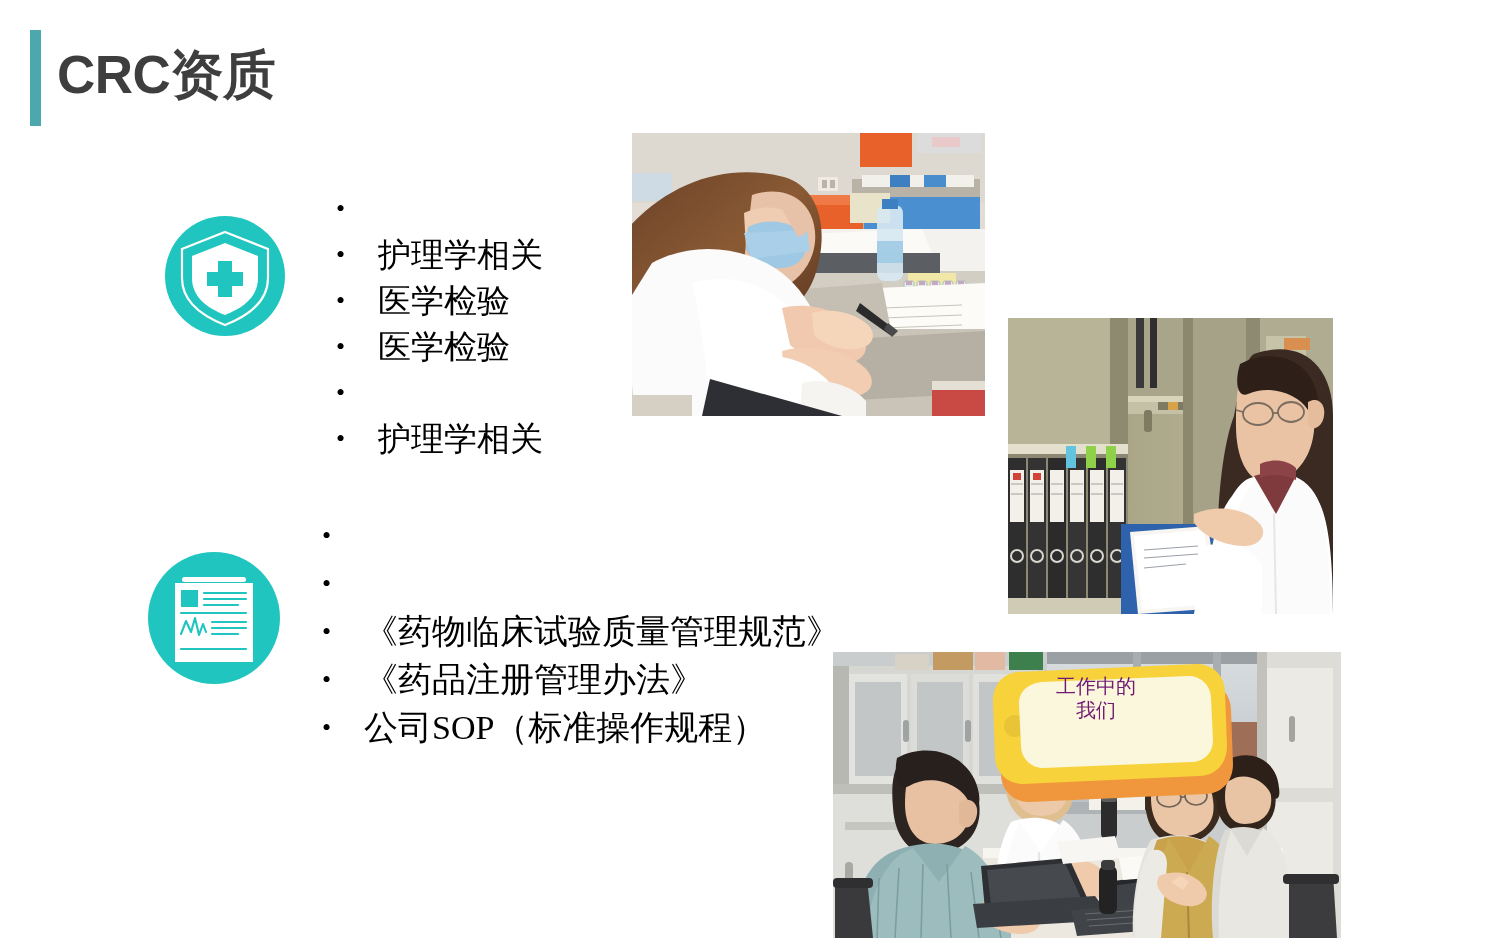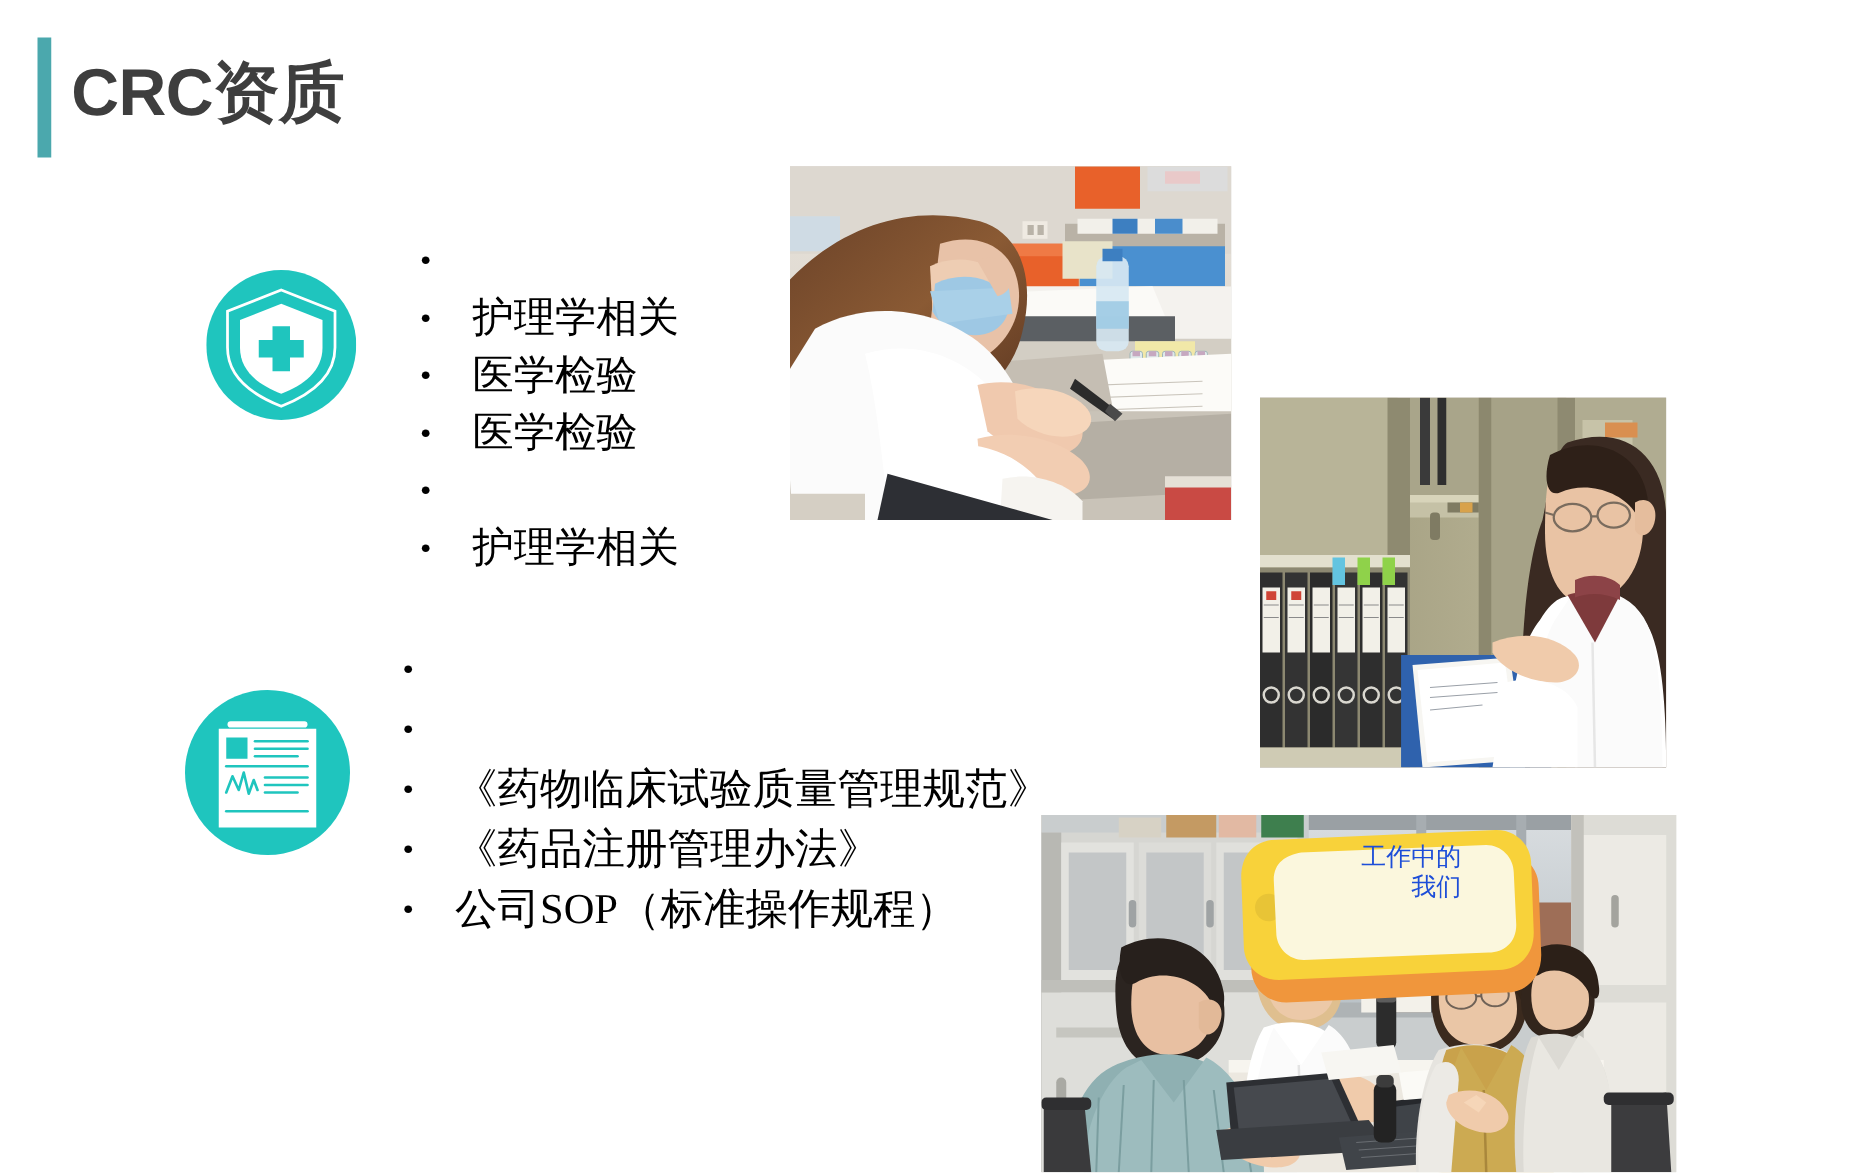--- a/index.html
+++ b/index.html
@@ -565,19 +565,19 @@
       <path d="M456 228 L500 222 L504 286 L456 286 Z" fill="#3c3c3e"></path>
       <rect x="450" y="222" width="56" height="10" rx="4" fill="#2f2f31"></rect>
 
       <g>
         <path d="M190 38 L370 30 C386 30 398 42 398 58 L400 112 C400 130 388 142 372 142 L196 150 C180 150 168 138 168 122 L166 68 C166 50 176 40 190 38 Z" fill="#f0963c"></path>
         <path d="M184 20 L364 12 C380 12 392 24 392 40 L394 94 C394 112 382 124 366 124 L190 132 C174 132 162 120 162 104 L160 50 C160 32 170 22 184 20 Z" fill="#f8d23a"></path>
         <circle cx="182" cy="74" r="11" fill="#e8c436"></circle>
         <path d="M208 30 L356 24 C368 24 378 34 378 46 L380 88 C380 102 370 110 358 110 L210 116 C198 116 188 106 188 94 L186 52 C186 38 196 32 208 30 Z" fill="#fbf7dd"></path>
       </g>
     </svg>
-    <div style="position:absolute;left:190px;top:22px;width:146px;text-align:right;font-family:'Liberation Sans','DejaVu Sans',sans-serif;font-size:20px;line-height:24px;color:#1d4ed8;pointer-events:none;">
+    <div style="position:absolute;left:190px;top:22px;width:146px;text-align:center;font-family:'Liberation Sans','DejaVu Sans',sans-serif;font-size:20px;line-height:24px;color:#701a75;pointer-events:none;">
       <div>工作中的</div>
       <div>我们</div>
     </div>
   </div>
 
 </div>
 
 </body></html>

